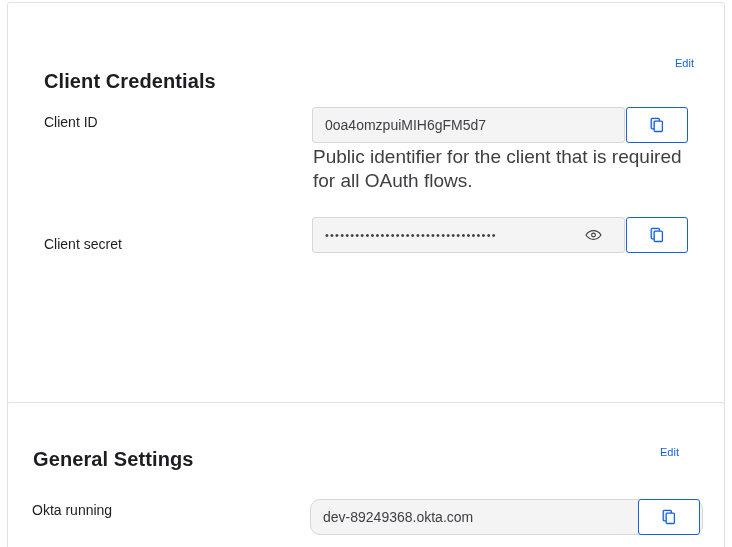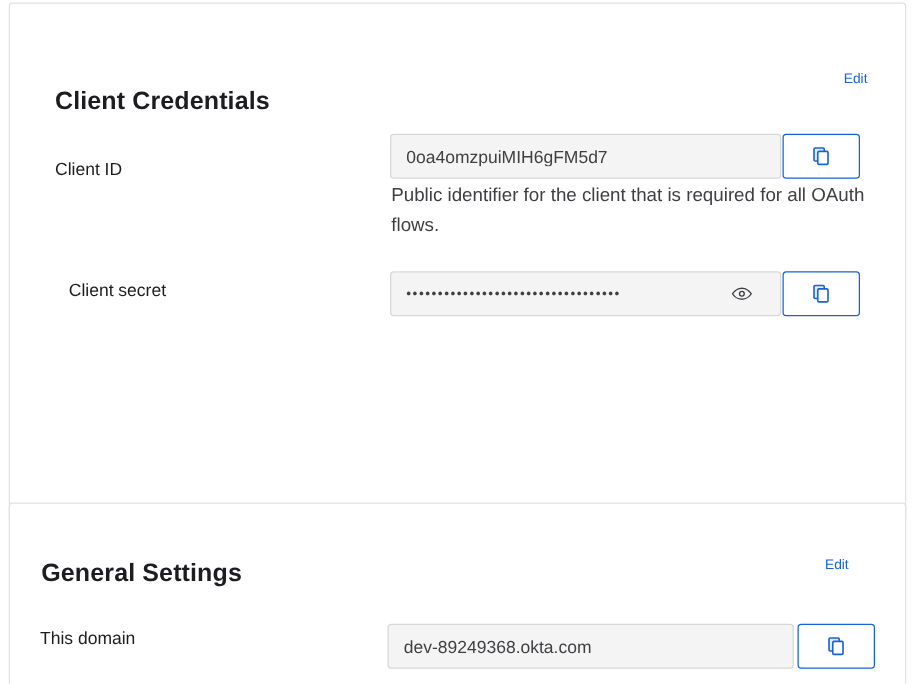--- a/index.html
+++ b/index.html
@@ -118,21 +118,21 @@
     border: 1px solid #1662dd;
     border-radius: 3px;
     display: flex;
     align-items: center;
     justify-content: center;
     cursor: pointer;
   }
 
   .help-text {
     position: absolute;
-    font-size: 15px;
+    font-size: 19px;
     line-height: 24px;
     color: #3f3f43;
   }
 
   .eye-icon {
     width: 18px;
     height: 18px;
     display: flex;
     align-items: center;
     justify-content: center;
@@ -145,38 +145,38 @@
 </head>
 <body>
 
 <div class="page">
 
   <section class="card card-credentials">
     <h2 class="card-title">Client Credentials</h2>
     <a class="edit-link">Edit</a>
   </section>
 
-  <div class="field-label" style="left:44px; top:127px;">Client ID</div>
+  <div class="field-label" style="left:44px; top:114px;">Client ID</div>
 
   <div class="readonly-input" style="left:312px; top:107px; width:313px;">
     <span class="value">0oa4omzpuiMIH6gFM5d7</span>
   </div>
 
   <div class="copy-btn" style="left:626px; top:107px;">
     <span>
       <svg width="16" height="16" viewBox="0 0 16 16" fill="none" stroke="#1662dd" stroke-width="1.3">
         <rect x="2.2" y="1.4" width="8.2" height="10.4" rx="1" fill="#1662dd" fill-opacity="0.12"></rect>
         <rect x="5.2" y="4.1" width="8.2" height="10.4" rx="1" fill="#ffffff"></rect>
       </svg>
     </span>
   </div>
 
   <div class="help-text" style="left:313px; top:145px; width:380px;">Public identifier for the client that is required for all OAuth flows.</div>
 
-  <div class="field-label" style="left:44px; top:224px;margin-left:11px;">Client secret</div>
+  <div class="field-label" style="left:44px; top:236px;">Client secret</div>
 
   <div class="readonly-input" style="left:312px; top:217px; width:313px;">
     <span class="value secret-dots">••••••••••••••••••••••••••••••••••</span>
     <span class="eye-icon">
       <svg width="17" height="12" viewBox="0 0 17 12" fill="none" stroke="#3f3f43" stroke-width="1.1">
         <path d="M1 6s2.8-4.4 7.5-4.4S16 6 16 6s-2.8 4.4-7.5 4.4S1 6 1 6z"></path>
         <circle cx="8.5" cy="6" r="1.9"></circle>
       </svg>
     </span>
   </div>
@@ -190,23 +190,23 @@
     </span>
   </div>
 
 
   <section class="card card-general">
     <h2 class="card-title">General Settings</h2>
   </section>
 
   <a class="edit-link" style="left:660px; top:446px;">Edit</a>
 
-  <div class="field-label" style="left:32px; top:502px;">This domain</div>
-
-  <div class="readonly-input" style="left:310px; top:499px; width:325px;">
+  <div class="field-label" style="left:32px; top:502px;">Okta running</div>
+
+  <div class="readonly-input" style="left:310px; top:499px; width:393px;border-radius:10px;">
     <span class="value">dev-89249368.okta.com</span>
   </div>
 
   <div class="copy-btn" style="left:638px; top:499px;">
     <span>
       <svg width="16" height="16" viewBox="0 0 16 16" fill="none" stroke="#1662dd" stroke-width="1.3">
         <rect x="2.2" y="1.4" width="8.2" height="10.4" rx="1" fill="#1662dd" fill-opacity="0.12"></rect>
         <rect x="5.2" y="4.1" width="8.2" height="10.4" rx="1" fill="#ffffff"></rect>
       </svg>
     </span>

